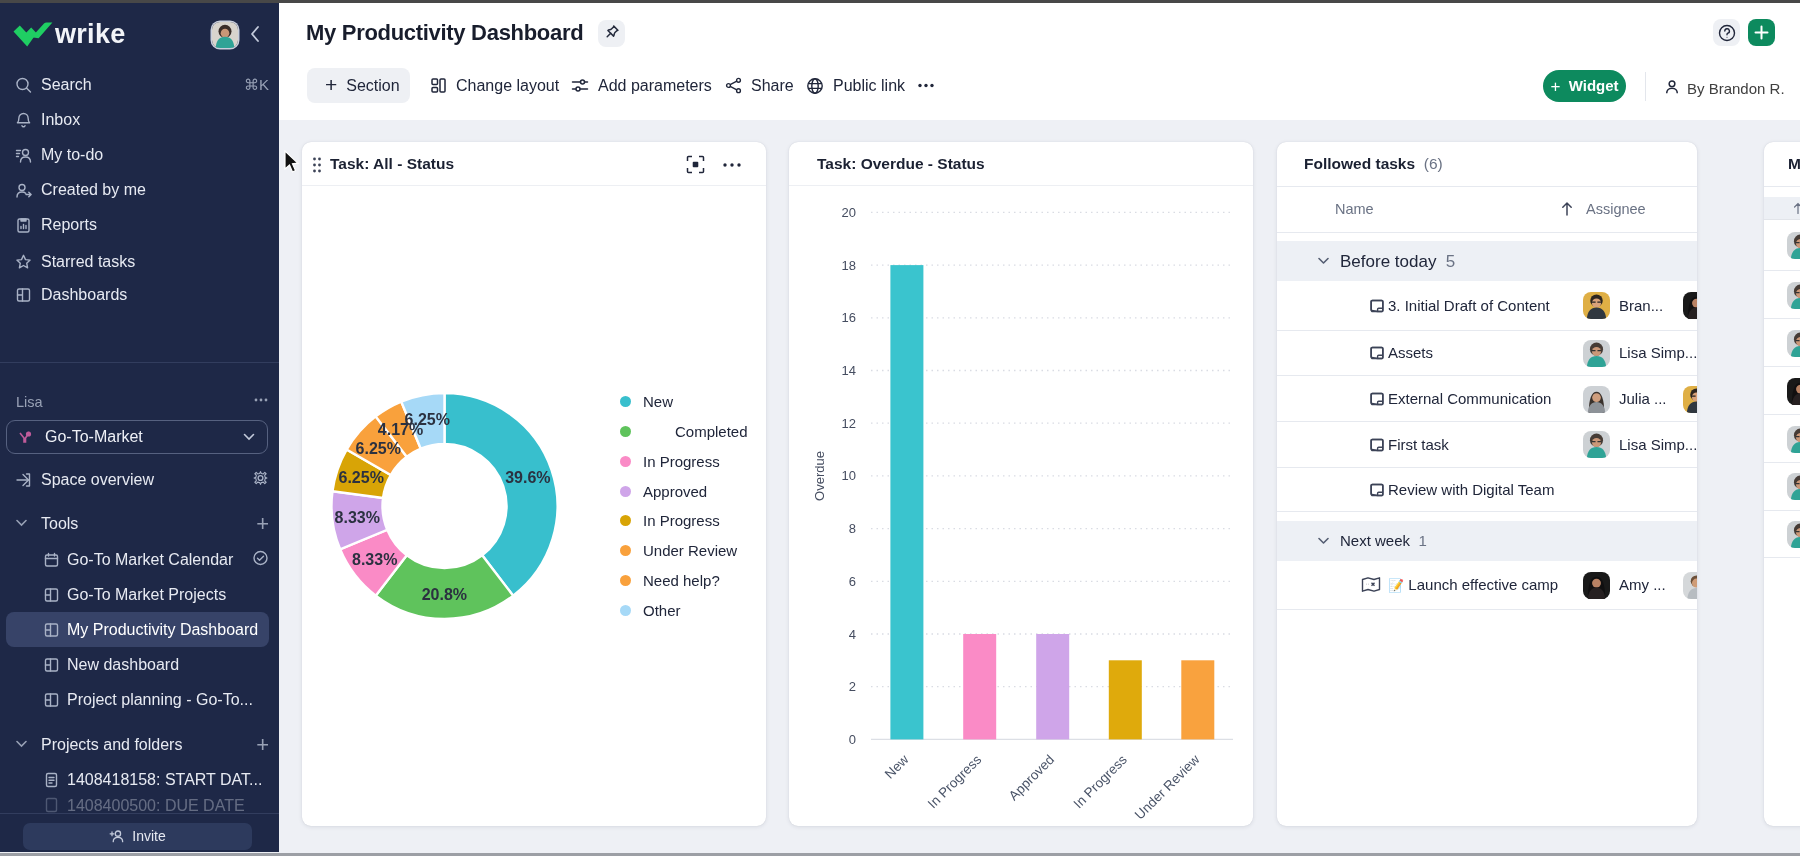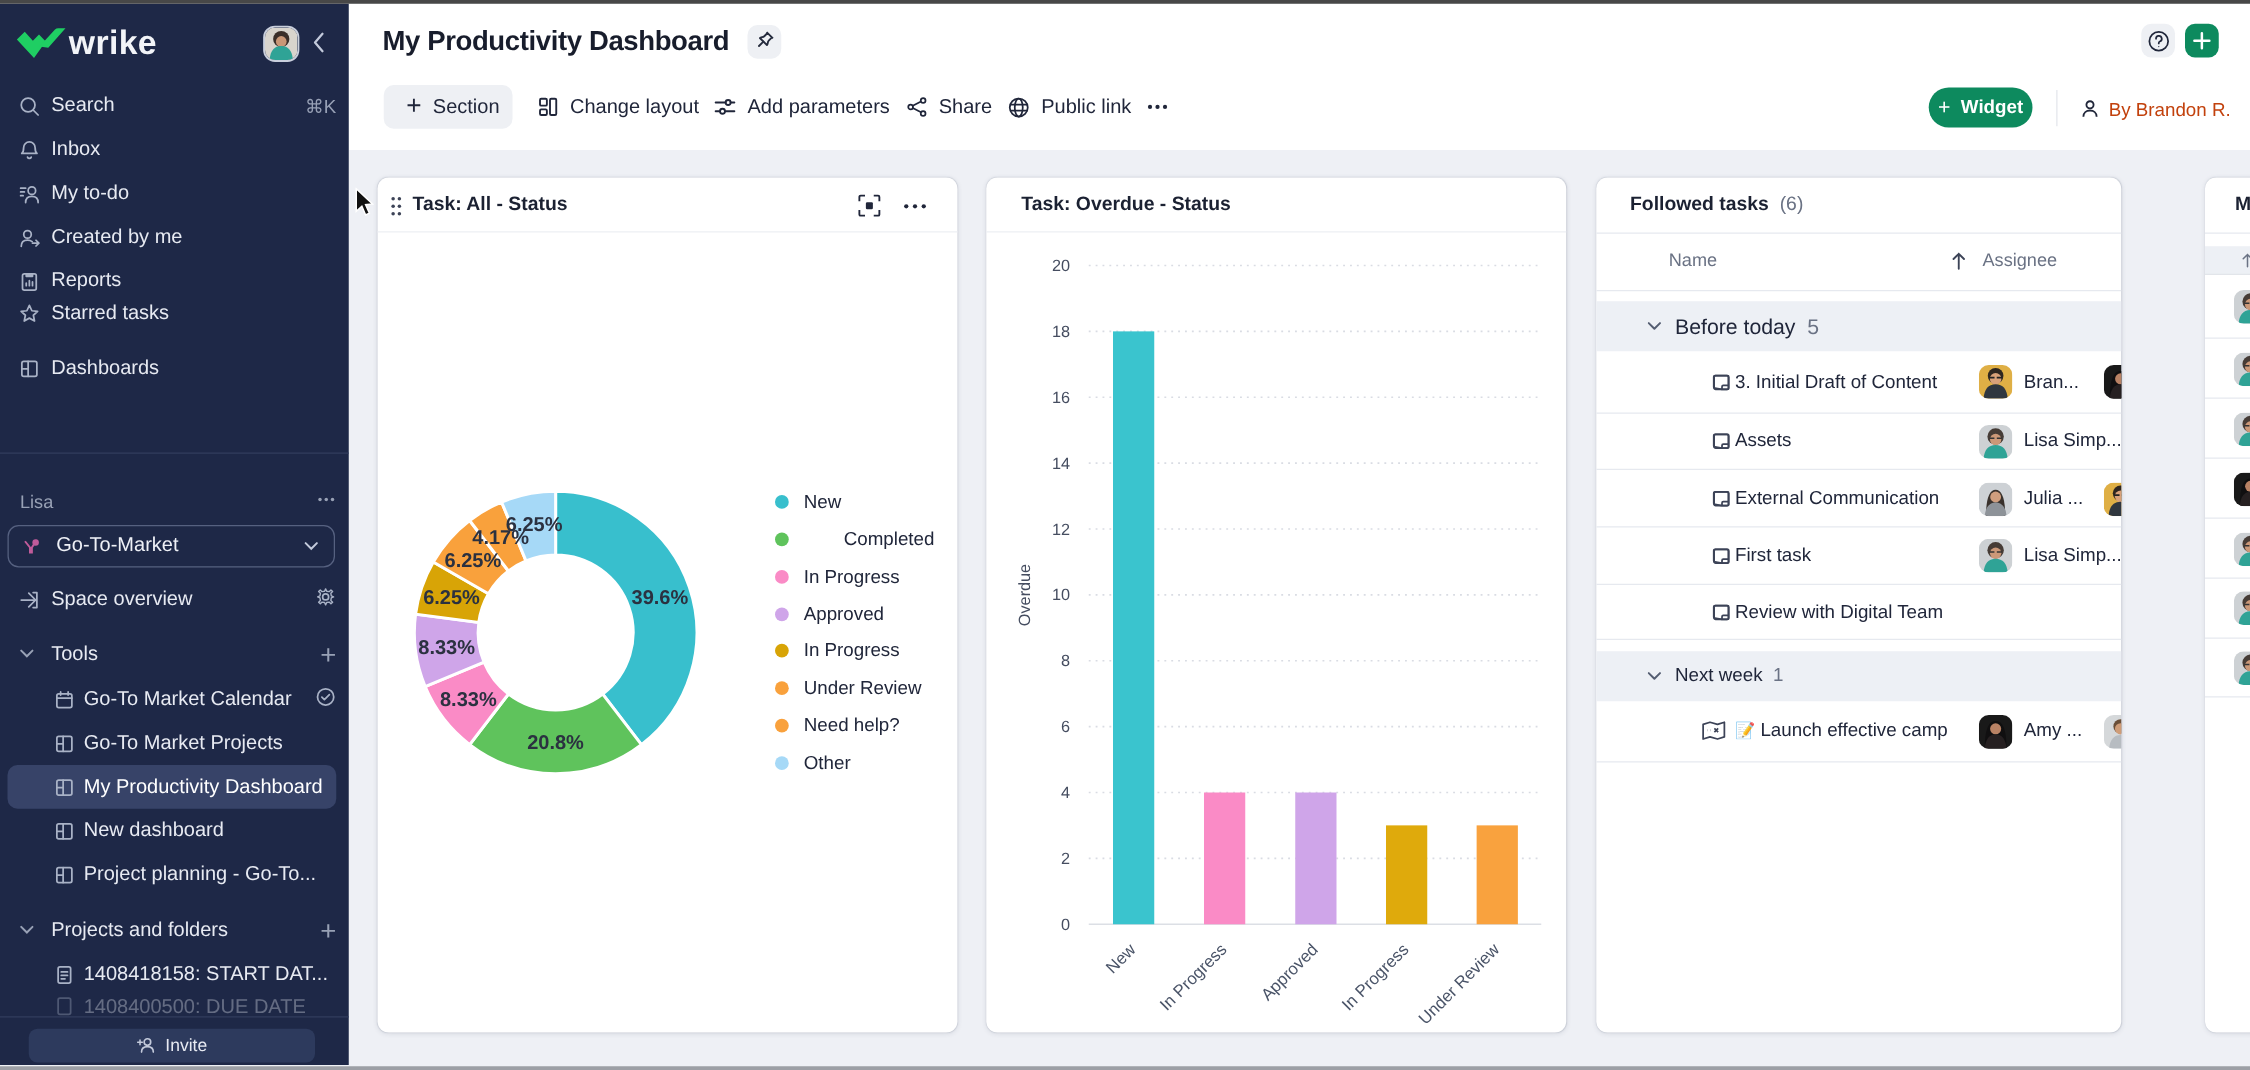--- a/index.html
+++ b/index.html
@@ -106,21 +106,21 @@
     <div class="lb">Created by me</div>
   </div>
   <div class="srow" style="top:204px;">
     <svg class="ic lic" viewBox="0 0 17 17">
         <rect x="3" y="2.5" width="11" height="13" rx="1.5"></rect>
         <path d="M6 2.5 h5 v2 h-5 z" fill="#a9b2c6"></path>
         <path d="M6 12 v-2 M8.5 12 v-4 M11 12 v-3"></path>
       </svg>
     <div class="lb">Reports</div>
   </div>
-  <div class="srow" style="top:230px;">
+  <div class="srow" style="top:241px;">
     <svg class="ic lic" viewBox="0 0 17 17">
         <path d="M8.5 1.8 l2 4.3 4.6 0.5 -3.4 3.1 0.9 4.6 -4.1-2.3 -4.1 2.3 0.9-4.6 -3.4-3.1 4.6-0.5 z"></path>
       </svg>
     <div class="lb">Starred tasks</div>
   </div>
   <div class="srow" style="top:274px;">
     <svg class="ic lic" viewBox="0 0 17 17">
         <rect x="2.5" y="2.5" width="12" height="12" rx="1.5"></rect>
         <path d="M7.5 2.5 v12 M7.5 8.5 h-5"></path>
       </svg>
@@ -311,21 +311,21 @@
   </div>
 
   <div class="abs" id="wbtn"><span style="font-weight:400;font-size:17px;vertical-align:-1px;">+</span>&nbsp; Widget</div>
   <div class="abs" style="left:1366px;top:69px;width:1px;height:29px;background:#e3e6ec;"></div>
   <div class="abs" style="left:1384px;top:75px;">
     <svg width="18" height="18" viewBox="0 0 17 17" fill="none" stroke="#20263a" stroke-width="1.4">
         <circle cx="8.5" cy="5.5" r="2.7"></circle>
         <path d="M3.5 14.5 c0-3 2.2-4.7 5-4.7 s5 1.7 5 4.7"></path>
       </svg>
   </div>
-  <div class="abs" style="left:1408px;top:77px;font-size:15px;color:#c2410c;">By Brandon R.</div>
+  <div class="abs" style="left:1408px;top:77px;font-size:15px;color:#404040;">By Brandon R.</div>
 </div>
 
 <svg class="abs" style="left:283px;top:150px;z-index:40;" width="17" height="24" viewBox="0 0 17 24">
     <path d="M2 1 L2 19 L6.5 15 L9.5 22 L12.5 20.5 L9.5 13.8 L15 13.2 Z" fill="#111" stroke="#fff" stroke-width="1.2"></path>
   </svg>
 
 <div class="card" id="card1">
   <div class="whead"></div>
   <svg class="abs" style="left:10px;top:15px;" width="10" height="16" viewBox="0 0 10 16">
       <g fill="#3c4357">

